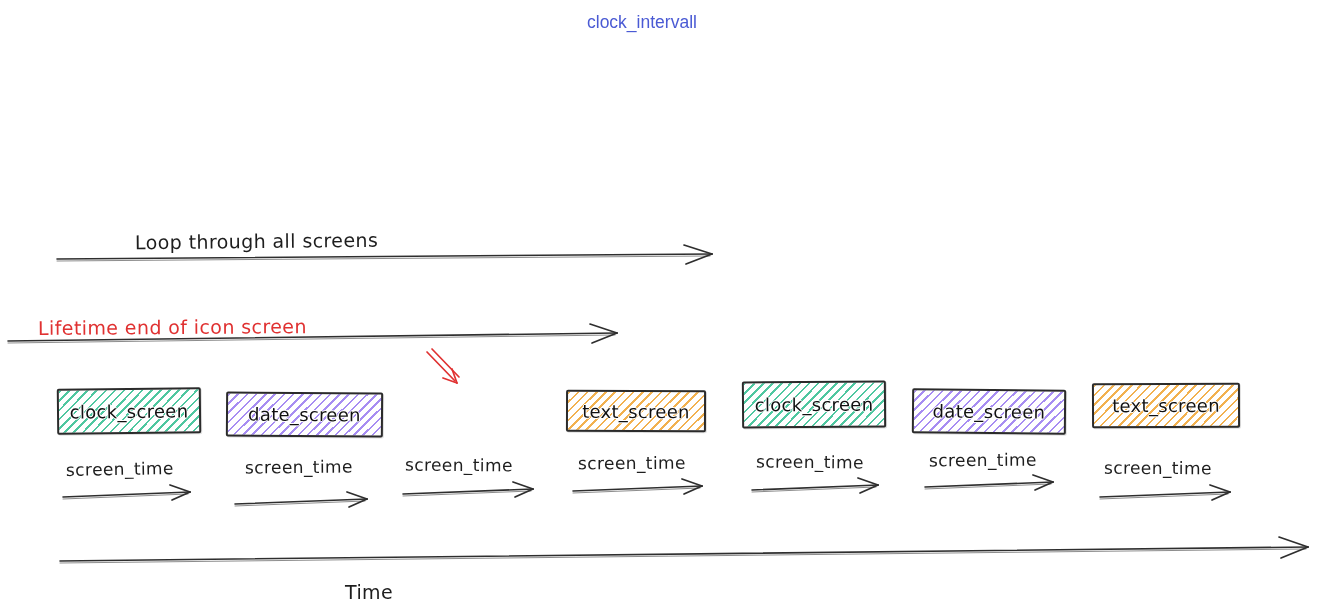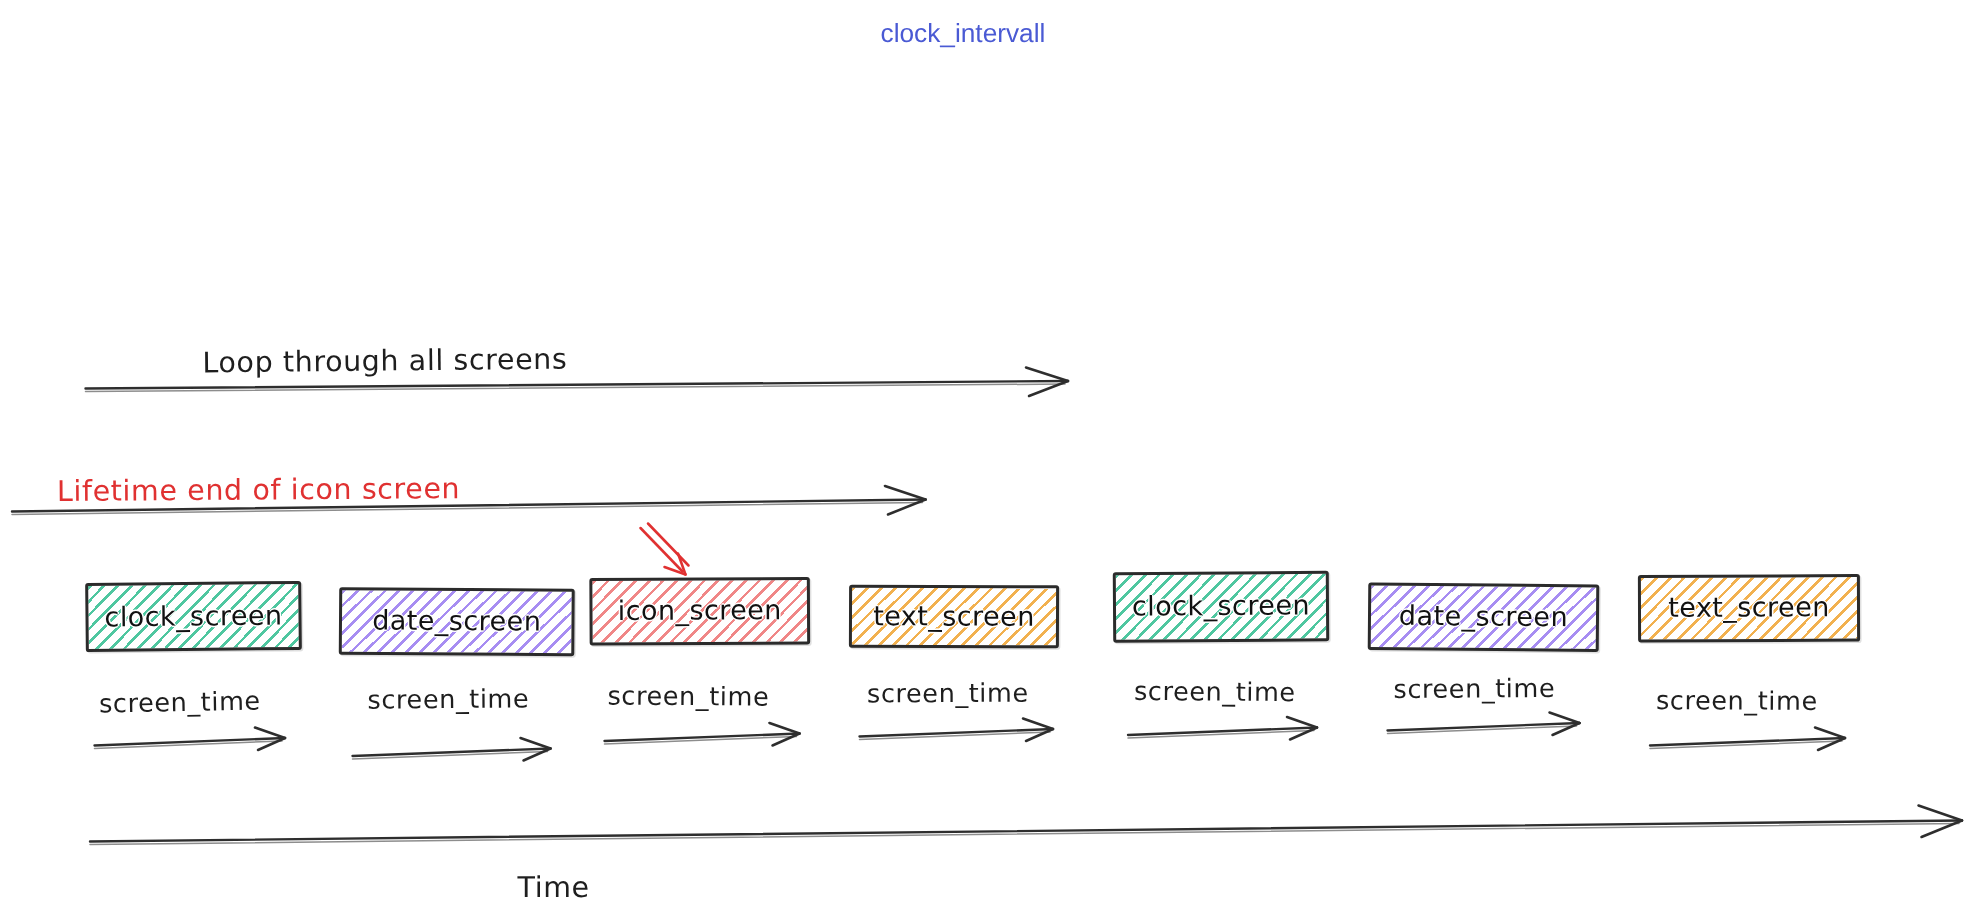--- a/index.html
+++ b/index.html
@@ -185,23 +185,20 @@
   <div class="abs hand loop-label">Loop through all screens</div>
 
   <div class="abs hand lifetime-label" style="color: rgb(224, 49, 49);">Lifetime end of icon screen</div>
 
   <div class="screen-box" style="left: 57px; top: 388px; width: 144px; height: 46px; transform: rotate(-0.6deg); --hatch: #4fc7a0;">
     <span class="box-label hand">clock_screen</span>
   </div>
   <div class="screen-box" style="left: 226px; top: 392px; width: 157px; height: 45px; transform: rotate(0.4deg); --hatch: #a78df2;">
     <span class="box-label hand">date_screen</span>
   </div>
-  <div class="screen-box" style="left: 393px; top: 385px; width: 147px; height: 45px; transform: rotate(-0.3deg); --hatch: #f08787;">
-    <span class="box-label hand">icon_screen</span>
-  </div>
   <div class="screen-box" style="left: 566px; top: 390px; width: 140px; height: 42px; transform: rotate(0.2deg); --hatch: #f2b14f;">
     <span class="box-label hand">text_screen</span>
   </div>
   <div class="screen-box" style="left: 742px; top: 381px; width: 144px; height: 47px; transform: rotate(-0.4deg); --hatch: #4fc7a0;">
     <span class="box-label hand">clock_screen</span>
   </div>
   <div class="screen-box" style="left: 912px; top: 389px; width: 154px; height: 45px; transform: rotate(0.5deg); --hatch: #a78df2;">
     <span class="box-label hand">date_screen</span>
   </div>
   <div class="screen-box" style="left: 1092px; top: 383px; width: 148px; height: 45px; transform: rotate(-0.2deg); --hatch: #f2b14f;">

